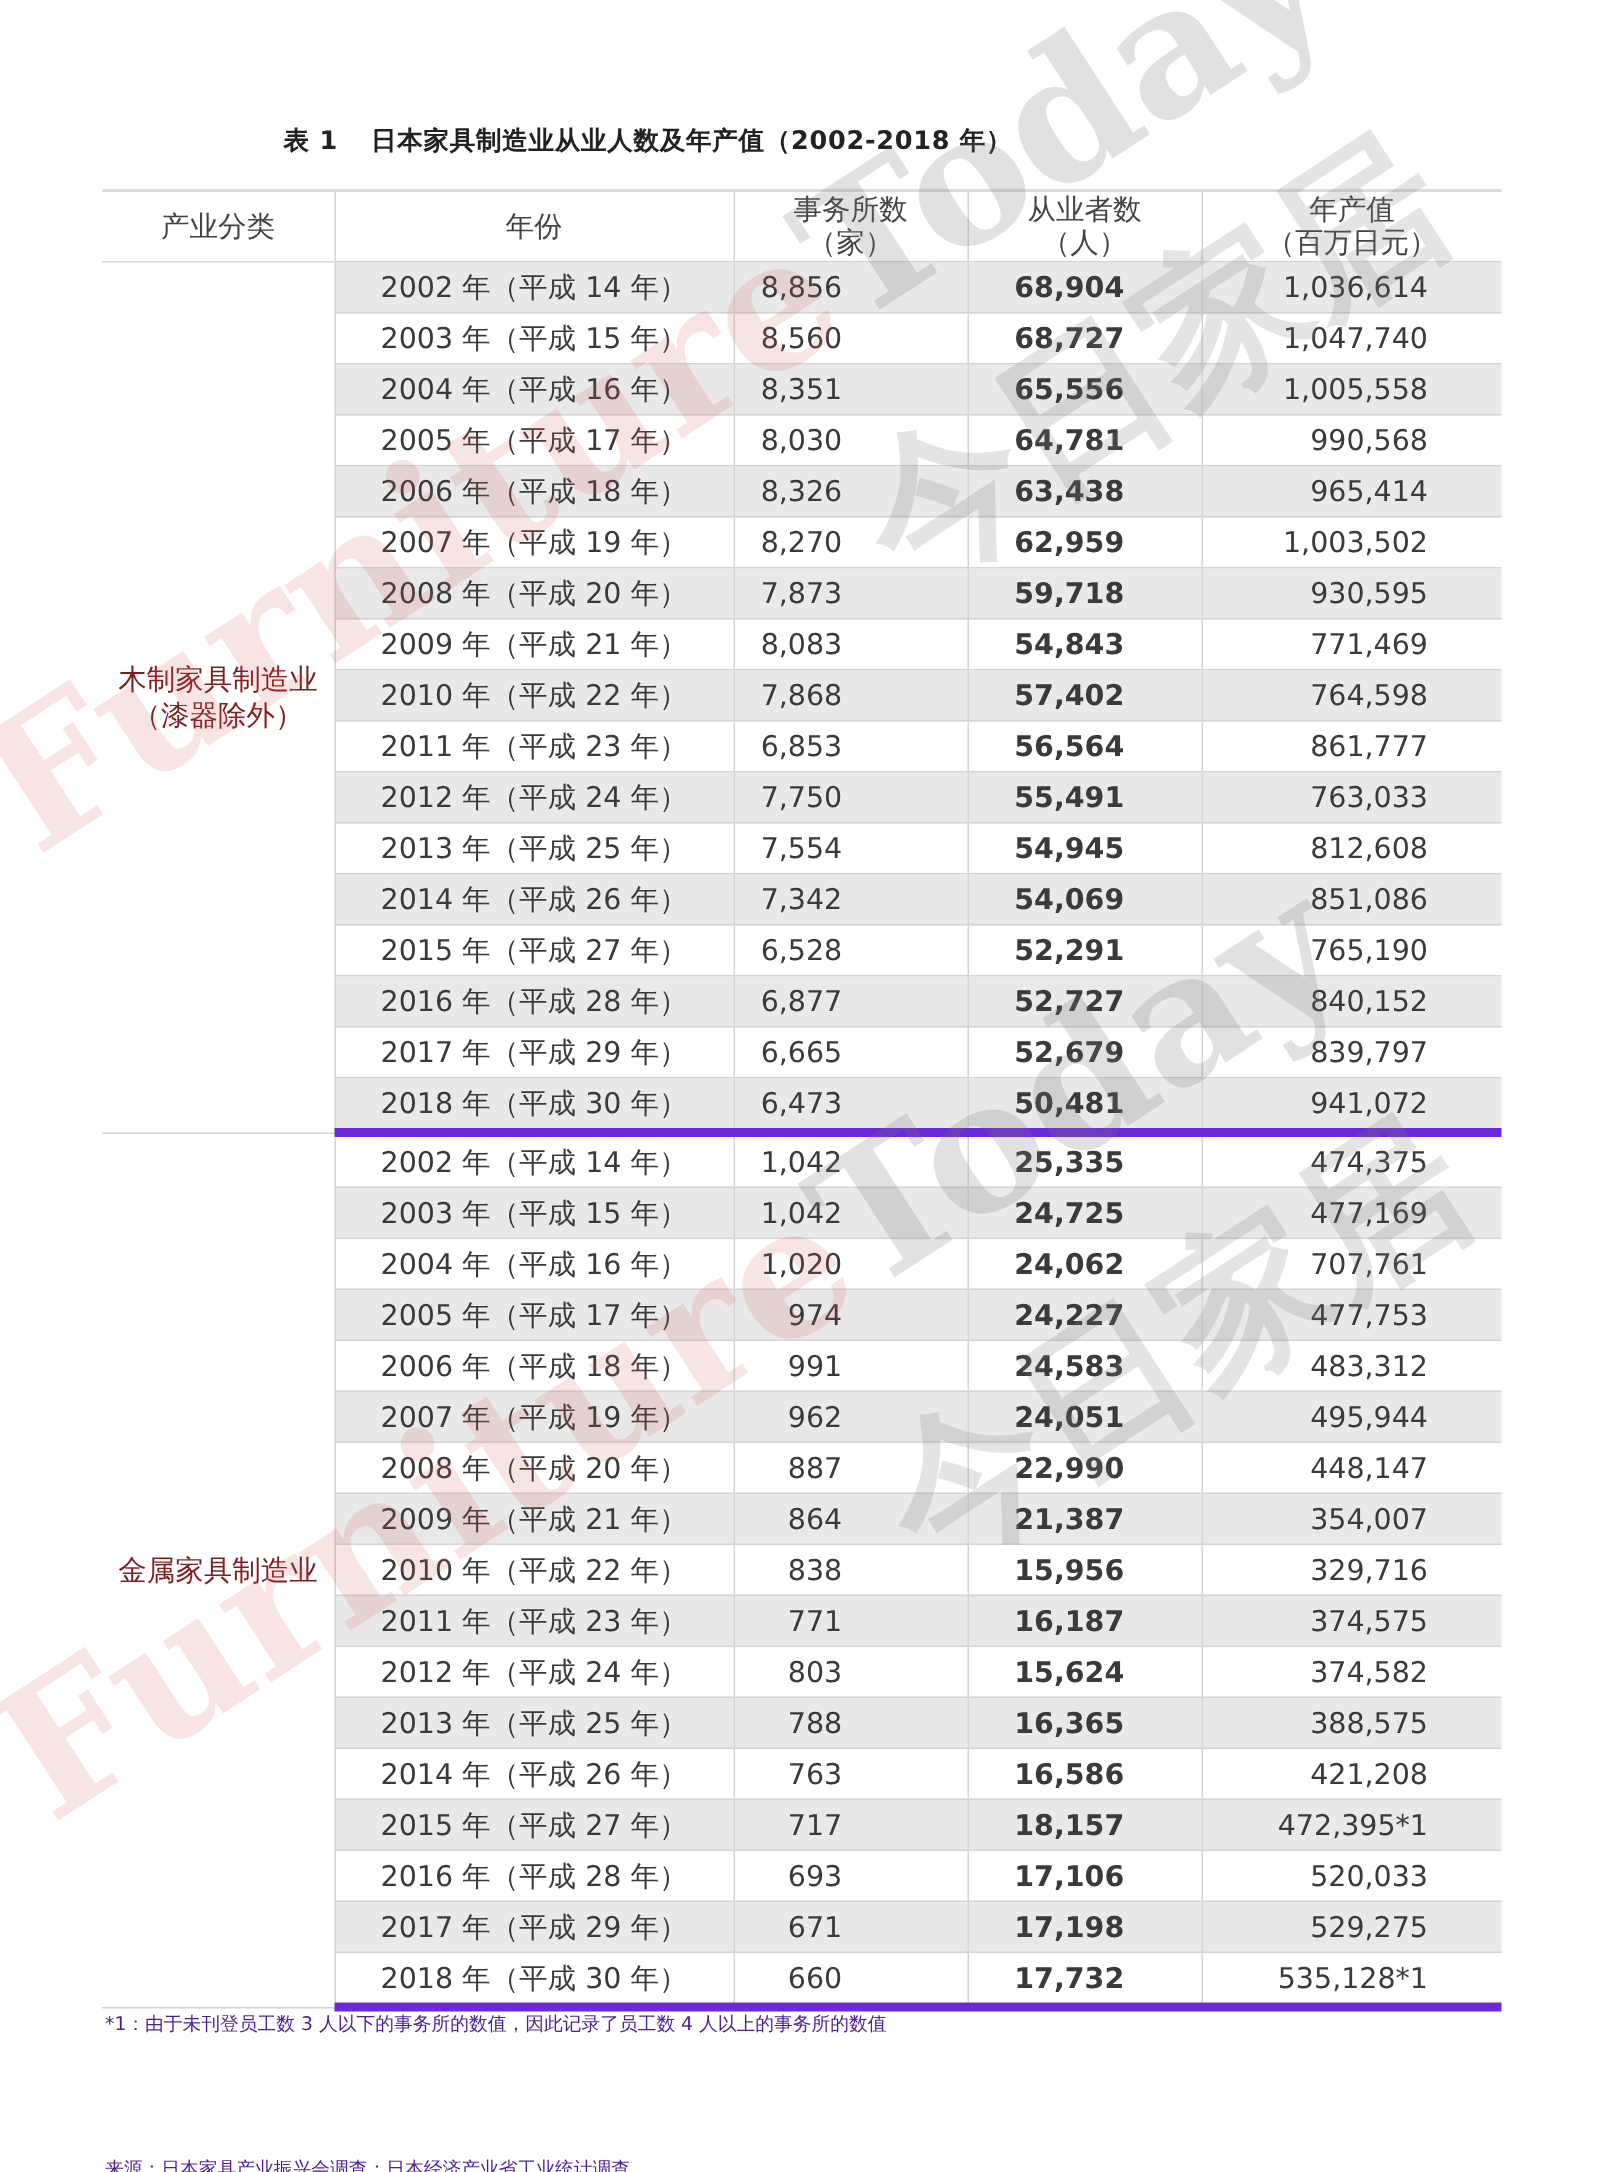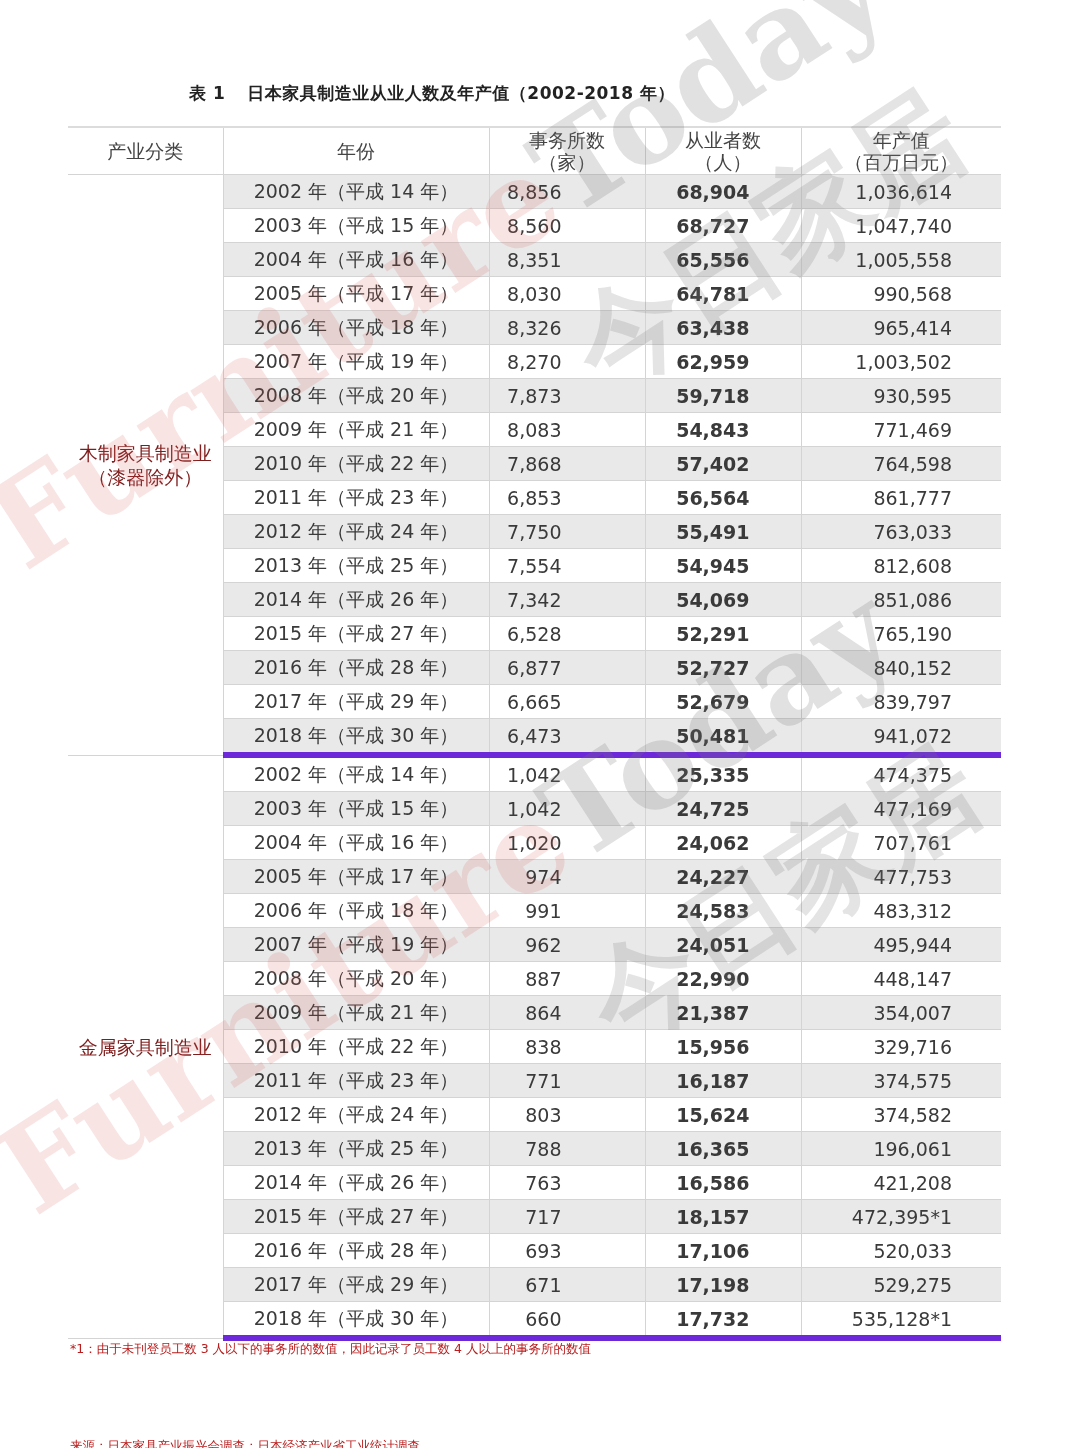--- a/index.html
+++ b/index.html
@@ -47,21 +47,21 @@
   tr.group-end td { border-bottom: 6px solid #6d28d9; }
   .watermark {
     position: absolute; pointer-events: none;
     font-family: "DejaVu Serif", "Liberation Serif", serif;
     transform-origin: left bottom;
   }
   .wm-latin { color: rgba(220, 90, 90, 0.16); font-size: 120px; font-weight: bold; }
   .wm-latin-gray { color: rgba(120, 120, 120, 0.22); }
   .wm-cn { color: rgba(120, 120, 120, 0.20); font-size: 110px; font-family: "DejaVu Sans", sans-serif; font-weight: bold; }
   .footnote {
-    position: absolute; left: 70px; font-size: 12.5px; color: #b91c1c;
+    position: absolute; left: 70px; font-size: 12.5px; color: #4c1d95;
   }
 </style>
 </head>
 <body>
 
 <div class="title">
   <span class="num">表 1</span><span>日本家具制造业从业人数及年产值（2002-2018 年）</span>
 </div>
 
 <table class="data">
@@ -263,21 +263,21 @@
       <tr>
         <td class="year">2012 年（平成 24 年）</td>
         <td class="num est">803</td>
         <td class="num emp">15,624</td>
         <td class="num val">374,582</td>
       </tr>
       <tr class="shade">
         <td class="year">2013 年（平成 25 年）</td>
         <td class="num est">788</td>
         <td class="num emp">16,365</td>
-        <td class="num val">196,061</td>
+        <td class="num val">388,575</td>
       </tr>
       <tr>
         <td class="year">2014 年（平成 26 年）</td>
         <td class="num est">763</td>
         <td class="num emp">16,586</td>
         <td class="num val">421,208</td>
       </tr>
       <tr class="shade">
         <td class="year">2015 年（平成 27 年）</td>
         <td class="num est">717</td>

